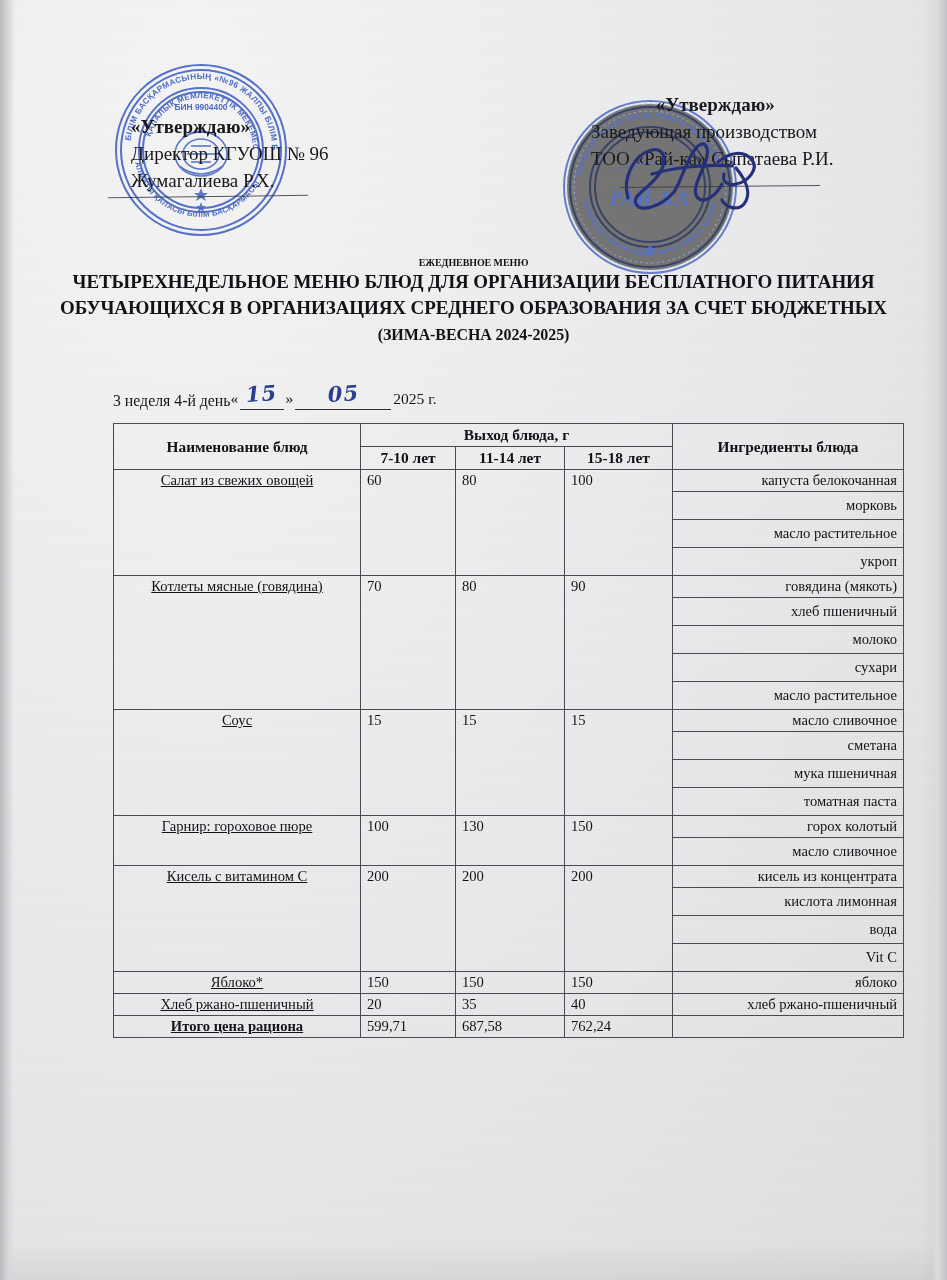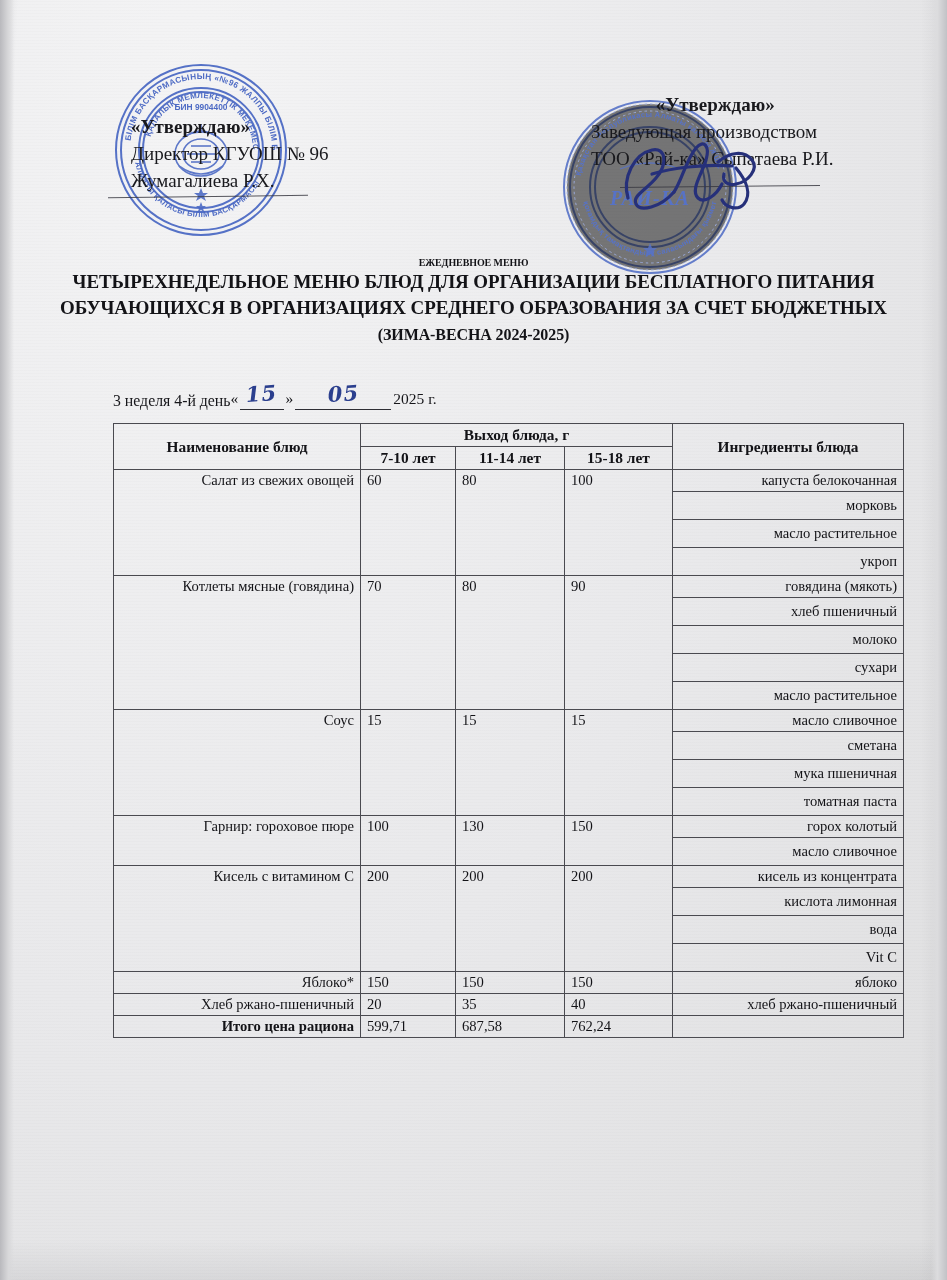--- a/index.html
+++ b/index.html
@@ -156,22 +156,23 @@
     padding: 2px 6px;
     background: transparent;
   }
   table.menu th {
     text-align: center;
     font-weight: bold;
     font-size: 15.4px;
   }
   td.dish {
     vertical-align: top;
-    text-align: right;
+    text-align: center;
     padding-top: 4px;
+    text-decoration: underline;
   }
   td.dish.bold { font-weight: bold; }
   td.num {
     vertical-align: top;
     text-align: left;
     padding-top: 4px;
   }
   td.ing {
     text-align: right;
     vertical-align: middle;

